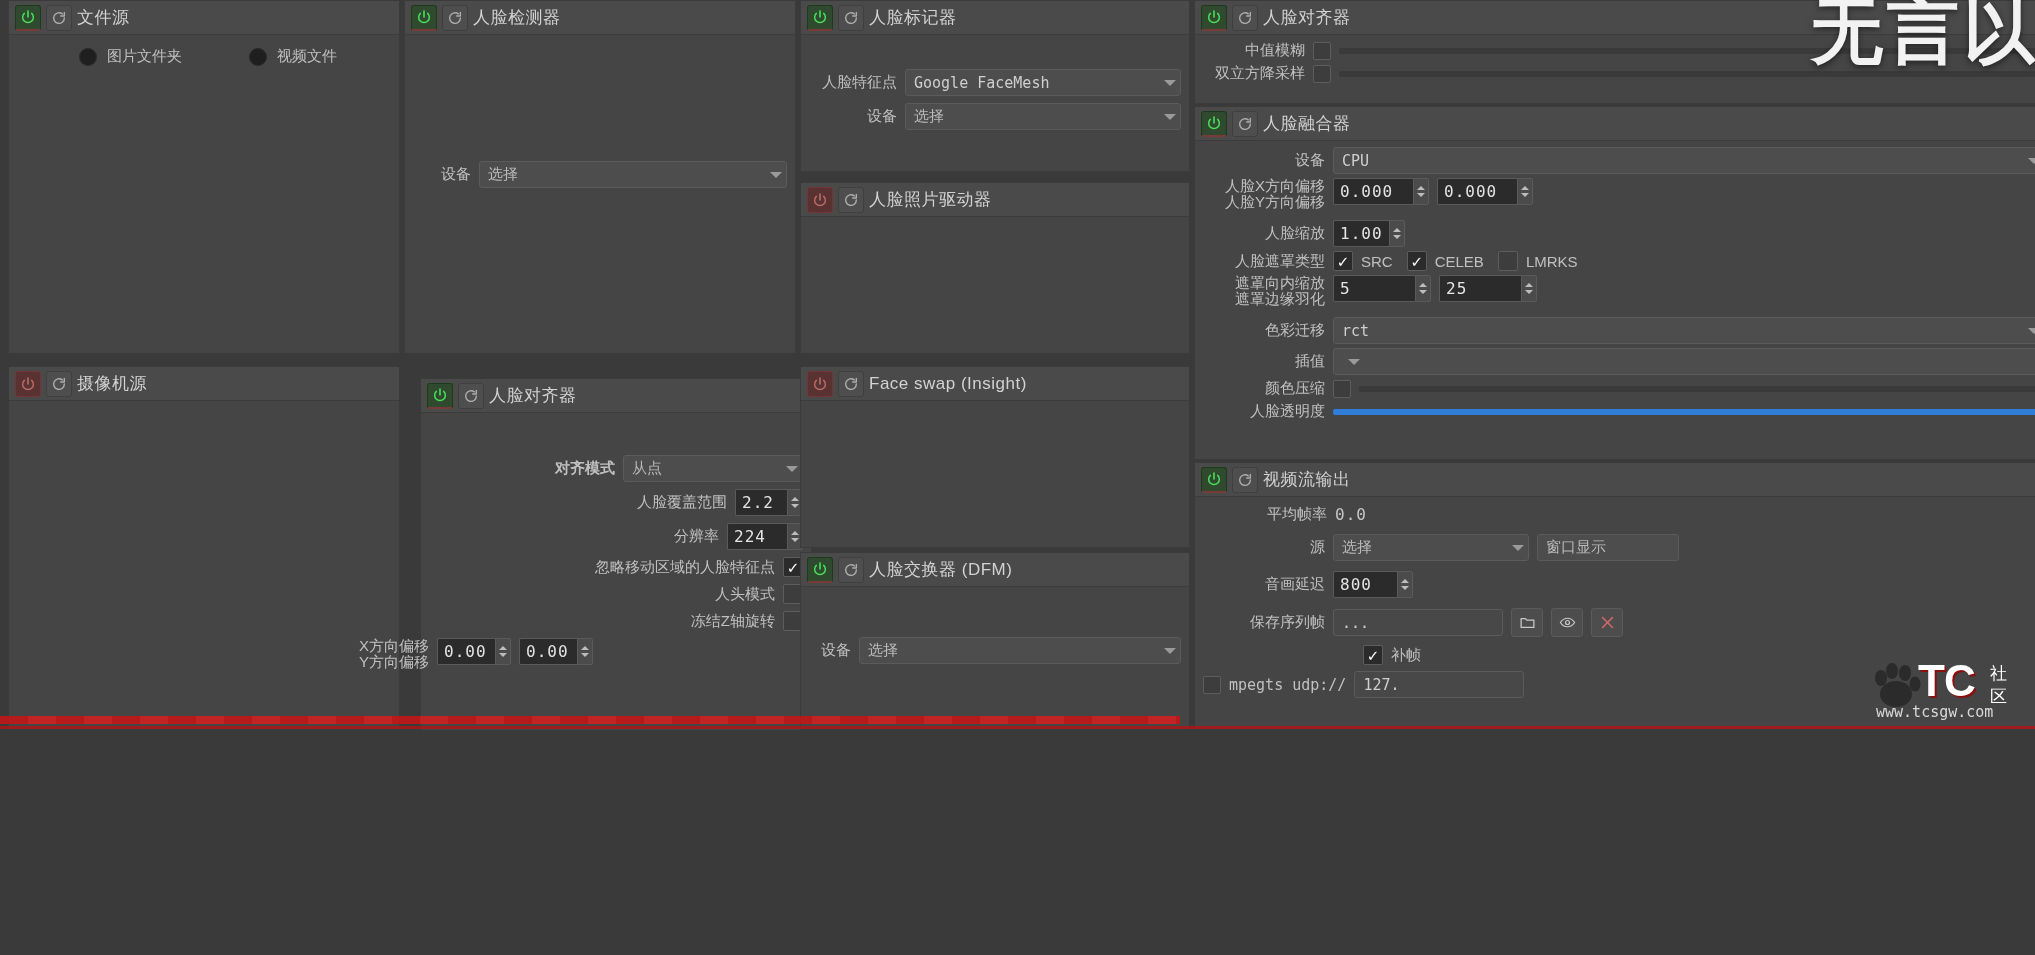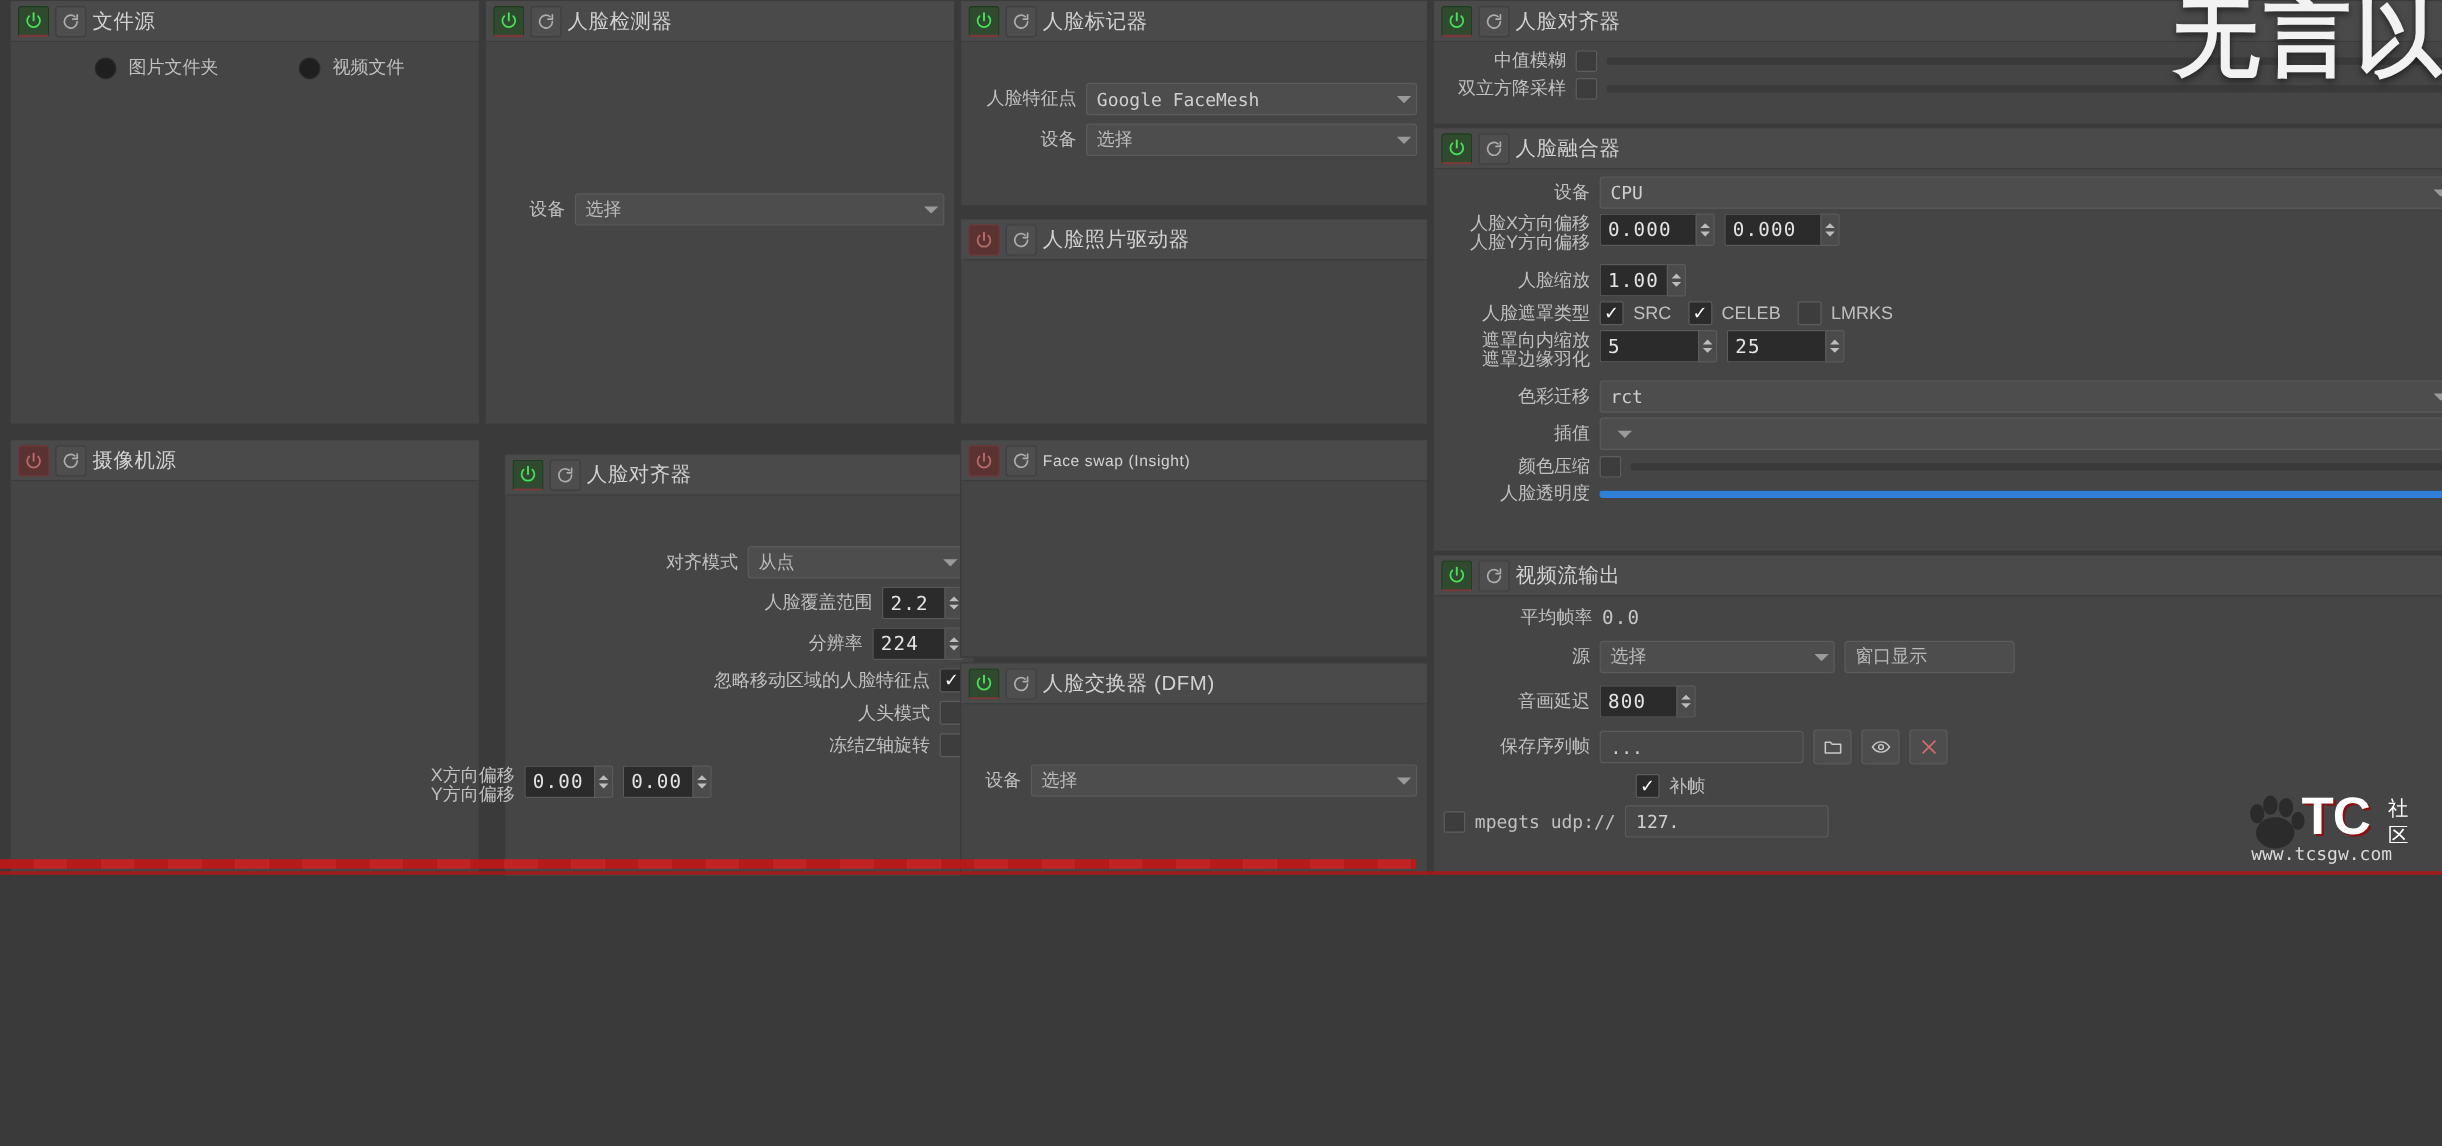--- a/index.html
+++ b/index.html
@@ -10,21 +10,21 @@
     -webkit-font-smoothing:antialiased;
   }
   
   .panel{position:absolute;background:#454545;border:1px solid #3b3b3b;box-sizing:border-box;}
   .panel-head{
     height:34px;display:flex;align-items:center;gap:5px;padding:0 6px;
     background:#4a4a4a;border-bottom:1px solid #3c3c3c;box-sizing:border-box;
   }
   .panel-body{padding:6px 8px;box-sizing:border-box;}
   .panel-title{font-size:17px;color:#d2d2d2;letter-spacing:.5px;white-space:nowrap;}
-  .panel-title.lat{font-size:13px;}
+  .panel-title.lat{font-size:17px;}
 
   
   .btn-sq{
     width:26px;height:26px;border-radius:3px;box-sizing:border-box;
     display:flex;align-items:center;justify-content:center;flex:none;
   }
   .btn-pow{background:#2f4a2f;border:1px solid #1d3a1d;border-bottom:2px solid #7a3a3a;}
   .btn-pow.off{background:#5a3232;border:1px solid #703636;border-bottom:1px solid #703636;}
   .btn-pow svg{width:16px;height:16px;}
   .btn-pow .p-stroke{stroke:#49e05a;}
@@ -222,21 +222,21 @@
       <svg viewBox="0 0 24 24" fill="none">
           <path class="r-stroke" d="M20 12a8 8 0 1 1-3-6.2" stroke-width="2.1" stroke-linecap="round"></path>
           <path class="r-stroke" d="M20 3.5V9h-5.4" stroke-width="2.1" stroke-linecap="round" stroke-linejoin="round"></path>
         </svg>
     </div>
     <div class="panel-title">人脸对齐器</div>
   </div>
   <div class="panel-body" style="padding-top:42px;">
 
     <div class="row">
-      <span class="lbl grow" style="">对齐模式</span>
+      <span class="lbl grow" style="font-weight:bold;">对齐模式</span>
       <div class="combo cjk" style="width:180px;">
         <span class="cval">从点</span>
         <span class="caret"></span>
       </div>
     </div>
 
     <div class="row">
       <span class="lbl grow">人脸覆盖范围</span>
       <div class="spin">
         <div class="num" style="width:52px;">2.2</div>

